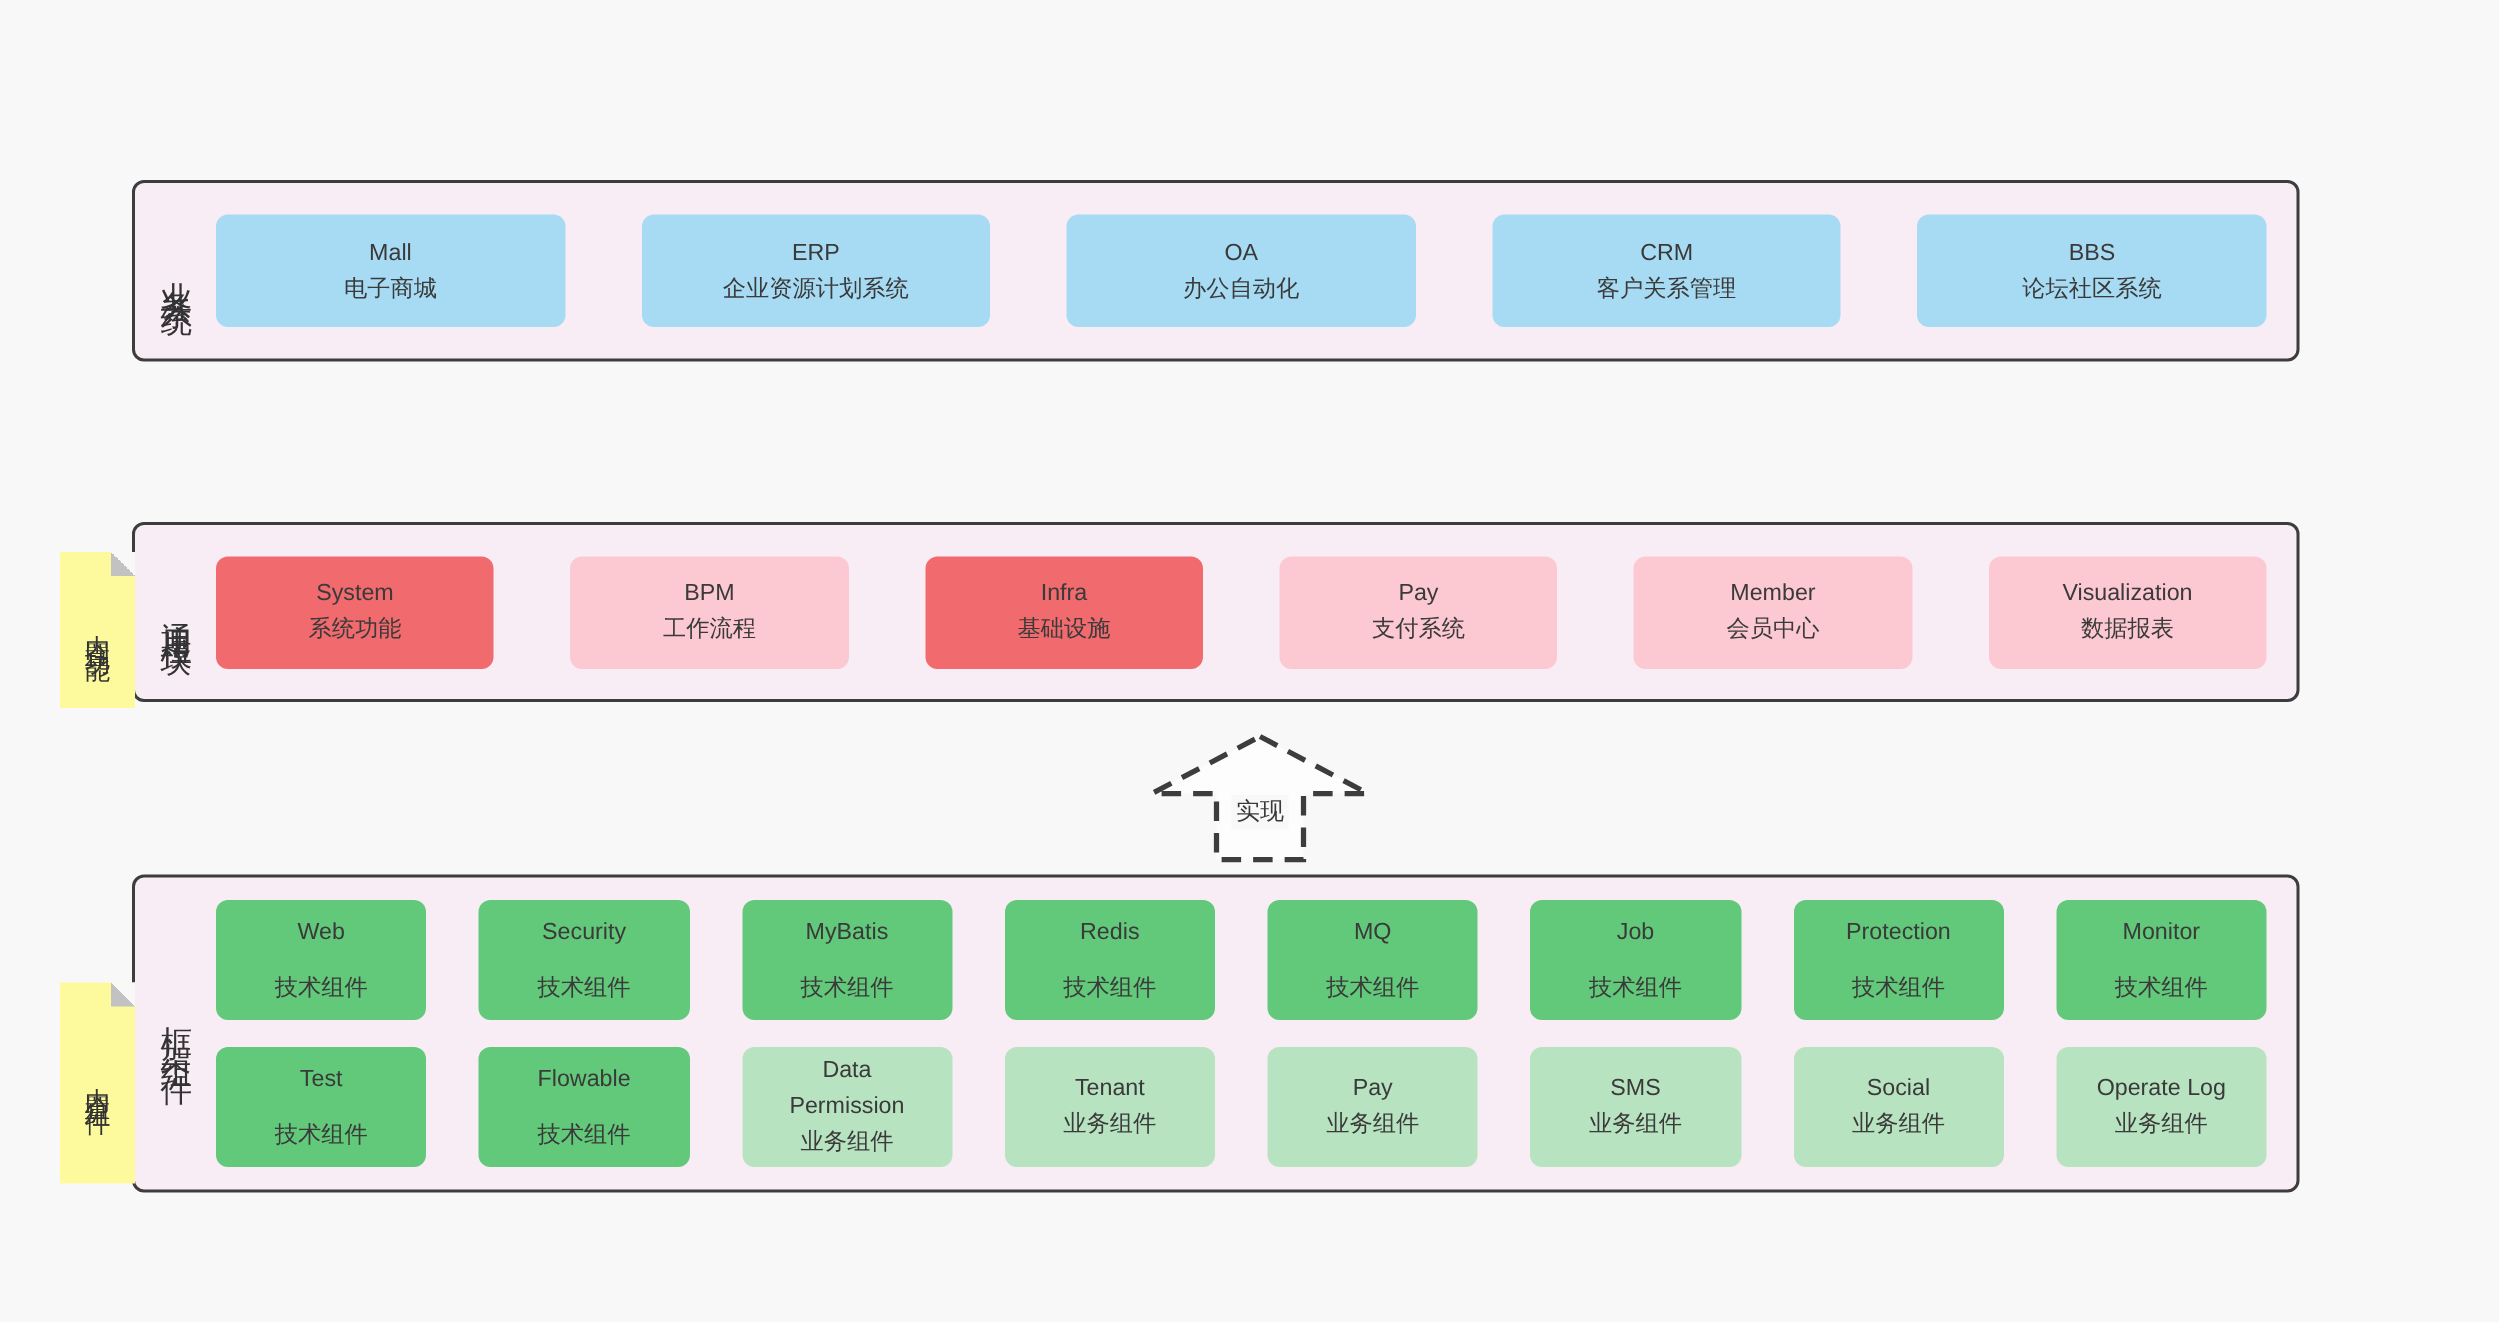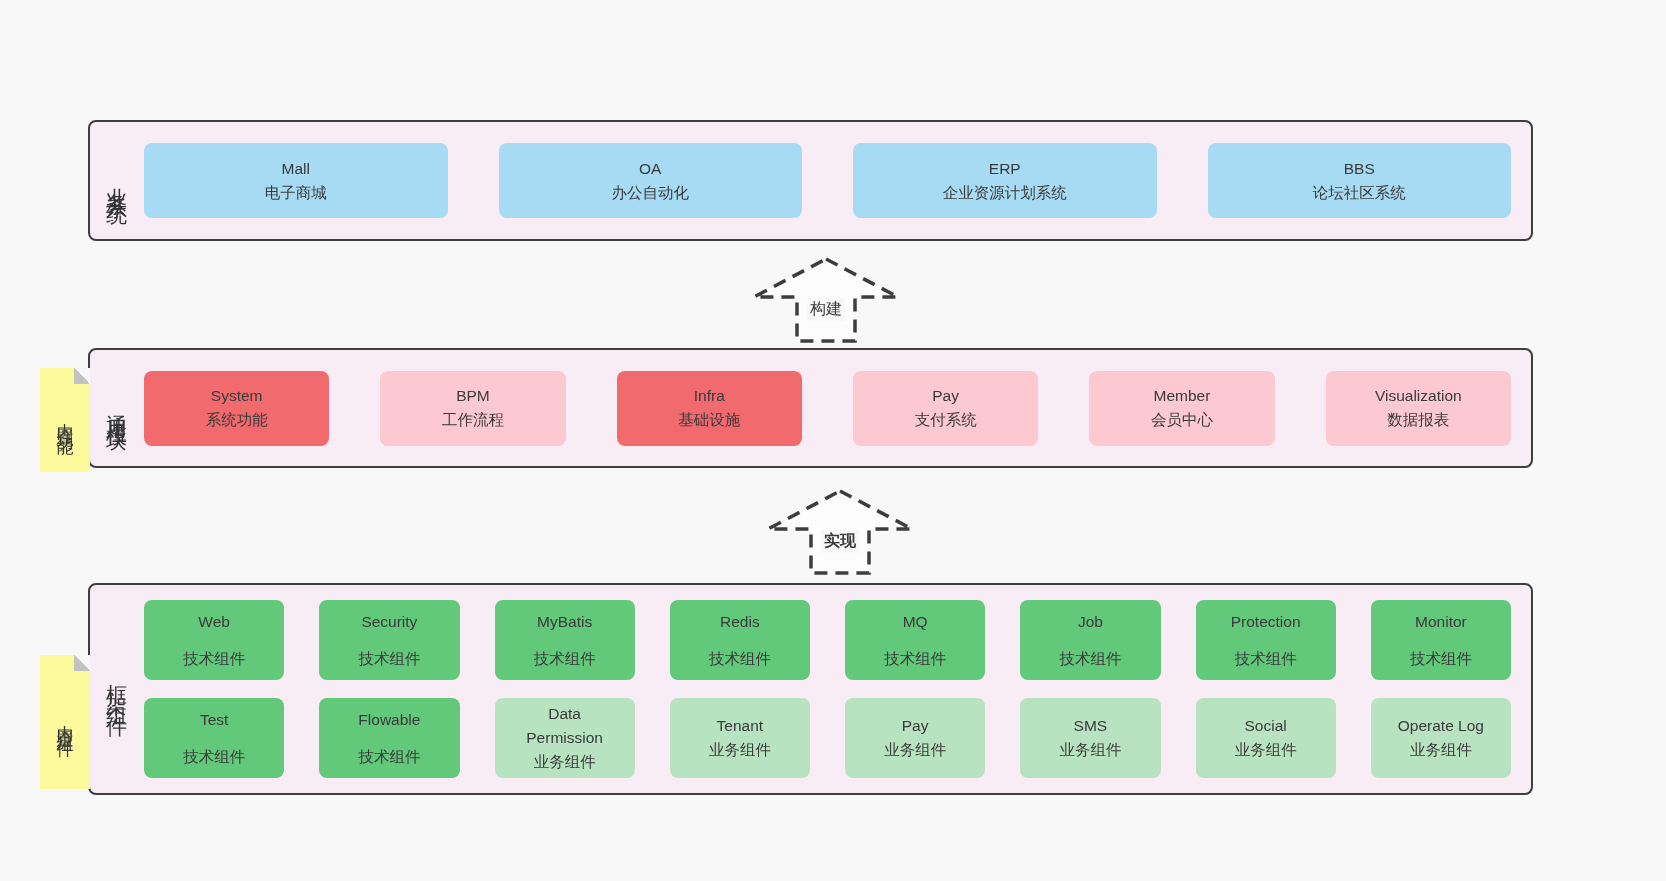--- a/index.html
+++ b/index.html
@@ -75,21 +75,21 @@
     content:"";position:absolute;top:0;right:0;
     width:16px;height:16px;
     background:linear-gradient(to bottom left,
       var(--pageBg) 0 50%, var(--fold) 50% 100%);
   }
   .sticky .vtext{font-size:17px;letter-spacing:5px;}
 
   
   .arrow{position:absolute;width:150px;height:88px;}
   #arrow-build{left:751px;top:256px;}
-  #arrow-implement{left:765px;top:488px;font-weight:bold;}
+  #arrow-implement{left:765px;top:488px;}
   .arrow svg{position:absolute;inset:0;}
   .arrow-label{
     position:absolute;left:50%;top:42px;
     transform:translateX(-50%);
     background:var(--pageBg);
     padding:1px 3px;font-size:16px;color:#3a3a3a;
     white-space:nowrap;
   }
 </style>
 </head>
@@ -101,41 +101,39 @@
     <div class="vlabel">
       <span class="vtext">业务系统</span>
     </div>
     <div class="rows">
         <div class="row cols6">
           <div class="box blue">
             <div class="en">Mall</div>
             <div class="zh">电子商城</div>
           </div>
           <div class="box blue">
+            <div class="en">ERP</div>
+            <div class="zh">企业资源计划系统</div>
+          </div>
+          <div class="box blue">
             <div class="en">OA</div>
             <div class="zh">办公自动化</div>
           </div>
           <div class="box blue">
-            <div class="en">ERP</div>
-            <div class="zh">企业资源计划系统</div>
+            <div class="en">CRM</div>
+            <div class="zh">客户关系管理</div>
           </div>
           <div class="box blue">
             <div class="en">BBS</div>
             <div class="zh">论坛社区系统</div>
           </div>
         </div>
       </div>
   </div>
 
-  <div class="arrow" id="arrow-build">
-    <svg width="150" height="88" viewBox="0 0 150 88">
-      <polygon points="75,3 147,41 104,41 104,85 46,85 46,41 3,41" fill="#fdfdfd" stroke="#3d3d3d" stroke-width="3.5" stroke-dasharray="13 8"></polygon>
-    </svg>
-    <span class="arrow-label">构建</span>
-  </div>
 
   <div class="layer" id="layer-modules">
     <div class="vlabel">
       <span class="vtext">通用模块</span>
     </div>
     <div class="rows">
         <div class="row cols6">
           <div class="box red">
             <div class="en">System</div>
             <div class="zh">系统功能</div>

